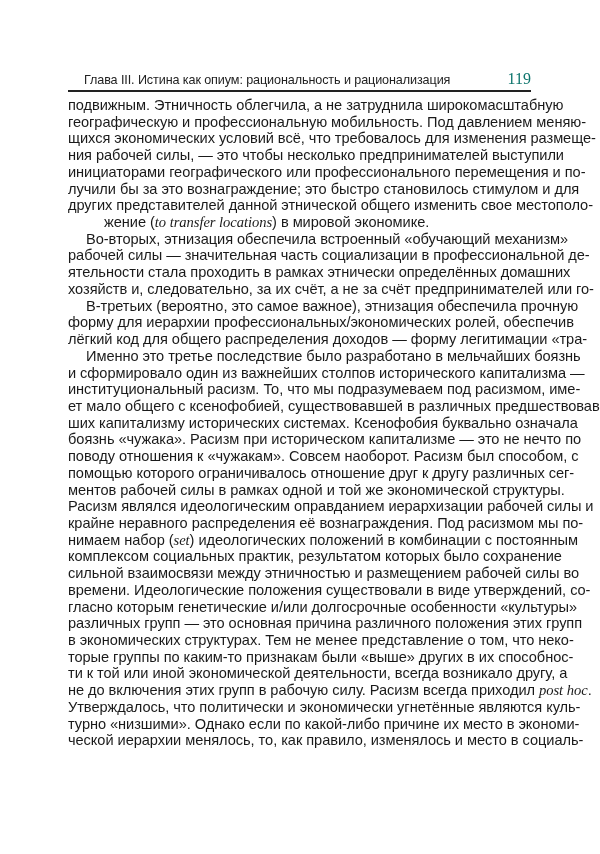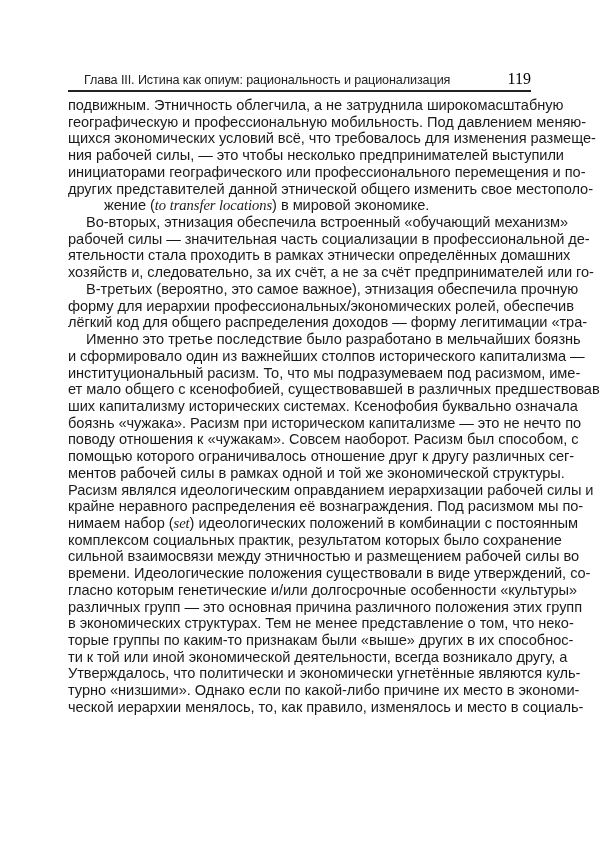--- a/index.html
+++ b/index.html
@@ -12,21 +12,21 @@
     position: absolute; left: 68px; top: 70px; width: 463px; height: 20px;
     border-bottom: 2px solid #222;
     font-family: "Liberation Sans", "DejaVu Sans", sans-serif;
   }
   .running-title {
     position: absolute; left: 16px; bottom: 3px;
     font-size: 12.6px; letter-spacing: -0.1px; color: #222;
   }
   .page-number {
     position: absolute; right: 0; bottom: 2px;
-    font-family: "Liberation Serif", serif; font-size: 16px; color: #000000;
+    font-family: "Liberation Serif", serif; font-size: 16px; color: #0f766e;
   }
   .body-text {
     position: absolute; left: 68px; top: 97px; width: 463px;
     font-size: 14.6px; line-height: 16.72px; text-align: justify;
     font-family: "Liberation Sans", "DejaVu Sans", sans-serif;
     letter-spacing: -0.05px;
   }
   .line { display: block; text-align: justify; text-align-last: justify; white-space: nowrap; height: 16.72px; }
   .line.last { text-align-last: left; margin-left: 36px; }
   .line.indent { padding-left: 18px; }
@@ -41,20 +41,21 @@
     <span class="running-title">Глава III. Истина как опиум: рациональность и рационализация</span>
     <span class="page-number">119</span>
   </div>
   <div class="body-text" id="body-text">
       <div class="para">
         <span class="line"><span>подвижным. Этничность облегчила, а не затруднила широкомасштабную</span></span>
         <span class="line"><span>географическую и профессиональную мобильность. Под давлением меняю-</span></span>
         <span class="line"><span>щихся экономических условий всё, что требовалось для изменения размеще-</span></span>
         <span class="line"><span>ния рабочей силы, — это чтобы несколько предпринимателей выступили</span></span>
         <span class="line"><span>инициаторами географического или профессионального перемещения и по-</span></span>
+        <span class="line"><span>лучили бы за это вознаграждение; это быстро становилось стимулом и для</span></span>
         <span class="line"><span>других представителей данной этнической общего изменить свое местополо-</span></span>
         <span class="line last"><span>жение (</span><span class="it">to transfer locations</span><span>) в мировой экономике.</span></span>
       </div>
       <div class="para">
         <span class="line indent"><span>Во-вторых, этнизация обеспечила встроенный «обучающий механизм»</span></span>
         <span class="line"><span>рабочей силы — значительная часть социализации в профессиональной де-</span></span>
         <span class="line"><span>ятельности стала проходить в рамках этнически определённых домашних</span></span>
         <span class="line"><span>хозяйств и, следовательно, за их счёт, а не за счёт предпринимателей или го-</span></span>
       </div>
       <div class="para">
@@ -76,18 +77,19 @@
         <span class="line"><span>крайне неравного распределения её вознаграждения. Под расизмом мы по-</span></span>
         <span class="line"><span>нимаем набор (</span><span class="it">set</span><span>) идеологических положений в комбинации с постоянным</span></span>
         <span class="line"><span>комплексом социальных практик, результатом которых было сохранение</span></span>
         <span class="line"><span>сильной взаимосвязи между этничностью и размещением рабочей силы во</span></span>
         <span class="line"><span>времени. Идеологические положения существовали в виде утверждений, со-</span></span>
         <span class="line"><span>гласно которым генетические и/или долгосрочные особенности «культуры»</span></span>
         <span class="line"><span>различных групп — это основная причина различного положения этих групп</span></span>
         <span class="line"><span>в экономических структурах. Тем не менее представление о том, что неко-</span></span>
         <span class="line"><span>торые группы по каким-то признакам были «выше» других в их способнос-</span></span>
         <span class="line"><span>ти к той или иной экономической деятельности, всегда возникало другу, а</span></span>
+        <span class="line"><span>не до включения этих групп в рабочую силу. Расизм всегда приходил </span><span class="it">post hoc</span><span>.</span></span>
         <span class="line"><span>Утверждалось, что политически и экономически угнетённые являются куль-</span></span>
         <span class="line"><span>турно «низшими». Однако если по какой-либо причине их место в экономи-</span></span>
         <span class="line"><span>ческой иерархии менялось, то, как правило, изменялось и место в социаль-</span></span>
       </div>
     </div>
 </div>
 
 </body></html>

